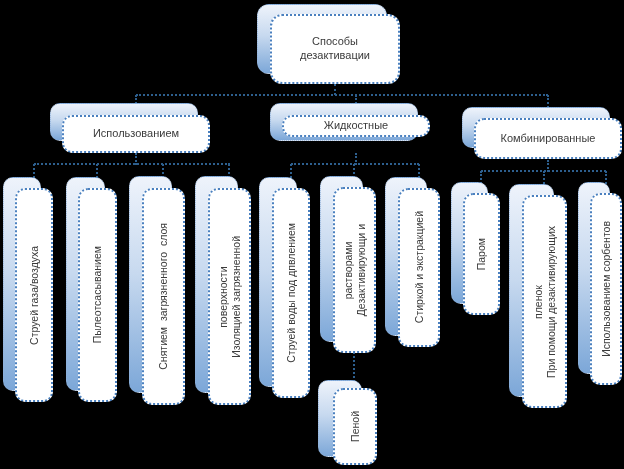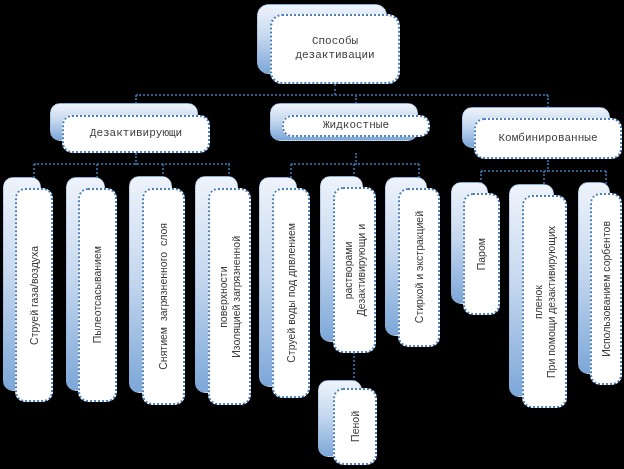--- a/index.html
+++ b/index.html
@@ -17,21 +17,21 @@
     border:1px dotted #8fb0d9;
   }
   
   .box {
     position:absolute; box-sizing:border-box; background:#ffffff;
     border:2px dotted #4a80bf; border-radius:10px;
     display:flex; align-items:center; justify-content:center;
     color:#3b3b3b; font-size:11px; line-height:1.25; text-align:center;
   }
   .box.leaf { font-size:10.5px; line-height:1.2; }
-  .hlabel { white-space:pre-line; padding:0 3px;font-family:Liberation Mono, monospace; }
+  .hlabel { white-space:pre-line; padding:0 3px; }
   
   .vtext {
     writing-mode:vertical-lr; transform:rotate(180deg);
     white-space:pre-wrap; text-align:center;
   }
 </style>
 </head>
 <body>
 
 <div class="stage">
@@ -63,21 +63,21 @@
   <div class="vline" style="left:605px;top:171px;height:24px"></div>
 
   <div class="shadow" style="left:257px;top:4px;width:130px;height:70px;border-radius:12px"></div>
   <div class="box" style="left:270px;top:14px;width:130px;height:70px;border-radius:12px">
     <span class="hlabel">Способы
 дезактивации</span>
   </div>
 
   <div class="shadow" style="left:50px;top:103px;width:148px;height:38px"></div>
   <div class="box" style="left:62px;top:115px;width:148px;height:38px">
-    <span class="hlabel">Дезактивирующи</span>
+    <span class="hlabel">Использованием</span>
   </div>
 
   <div class="shadow" style="left:270px;top:103px;width:148px;height:38px"></div>
   <div class="box" style="left:282px;top:115px;width:148px;height:22px">
     <span class="hlabel">Жидкостные</span>
   </div>
 
   <div class="shadow" style="left:462px;top:107px;width:148px;height:41px"></div>
   <div class="box" style="left:474px;top:118px;width:148px;height:41px">
     <span class="hlabel">Комбинированные</span>

